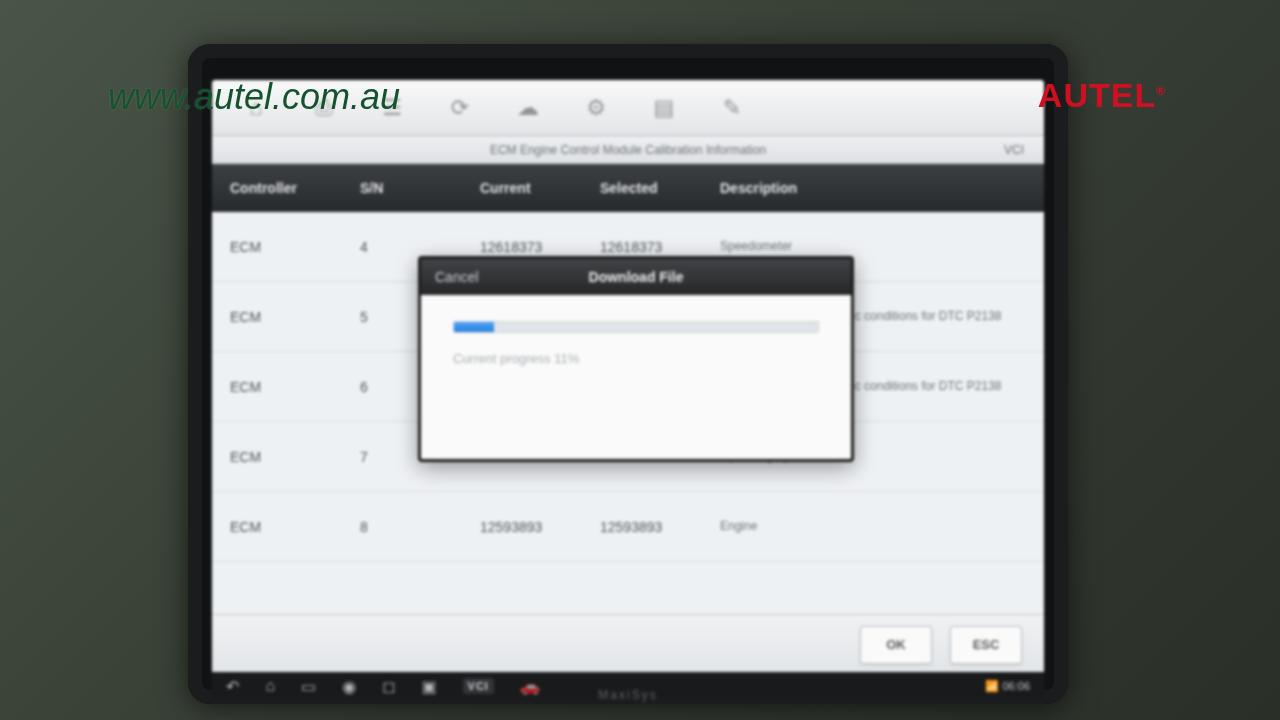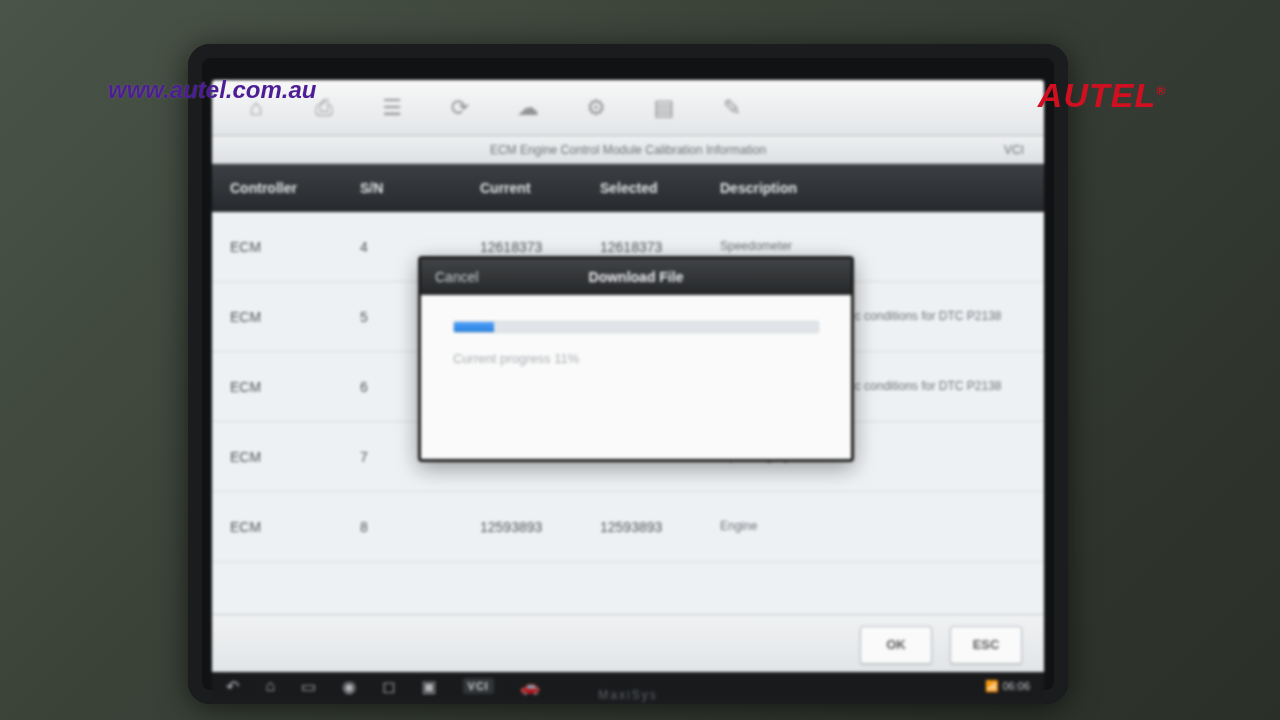--- a/index.html
+++ b/index.html
@@ -7,34 +7,33 @@
   body {
     background: linear-gradient(135deg, #4a5448 0%, #3a4238 40%, #2a2f28 100%);
     position: relative;
     filter: blur(0.3px);
   }
 
   
   .watermark-url {
     position: absolute;
     top: 76px; left: 108px;
-    color: #4c1d95;
+    color: #14532d;
     font-style: italic;
-    font-weight: bold;
-    font-size: 24px;
+    font-weight: normal;
+    font-size: 36px;
     z-index: 50;
     text-shadow: 0 0 2px rgba(255,255,255,.2);
   }
   .watermark-logo {
     position: absolute;
     top: 76px; right: 114px;
     color: #d01020;
     font-weight: 900;
     font-size: 34px;
-    font-style: italic;
     letter-spacing: 1px;
     z-index: 50;
   }
   .watermark-logo .reg { font-size: 12px; vertical-align: super; }
 
   
   .tablet {
     position: absolute;
     left: 188px; top: 44px;
     width: 880px; height: 660px;

